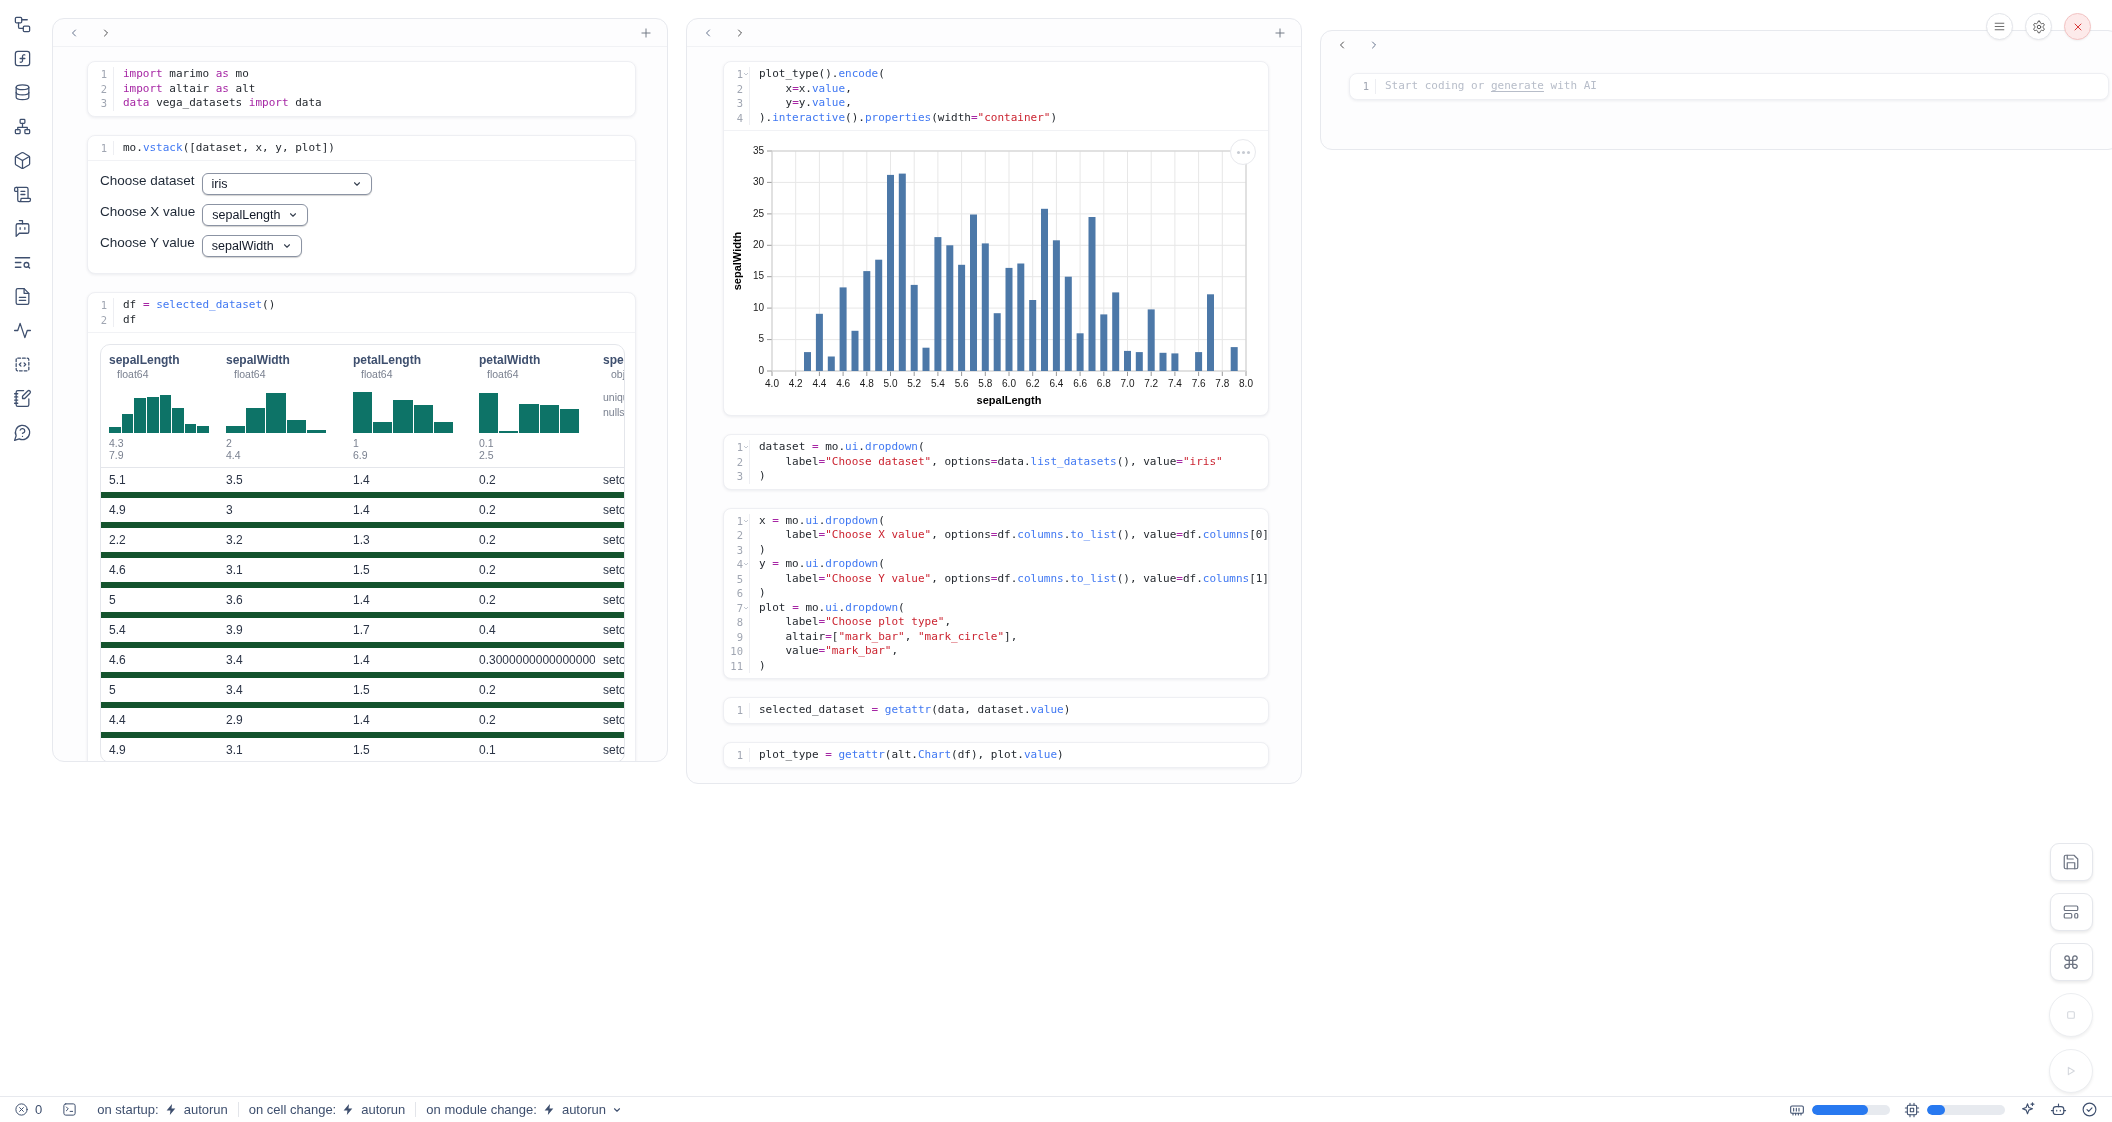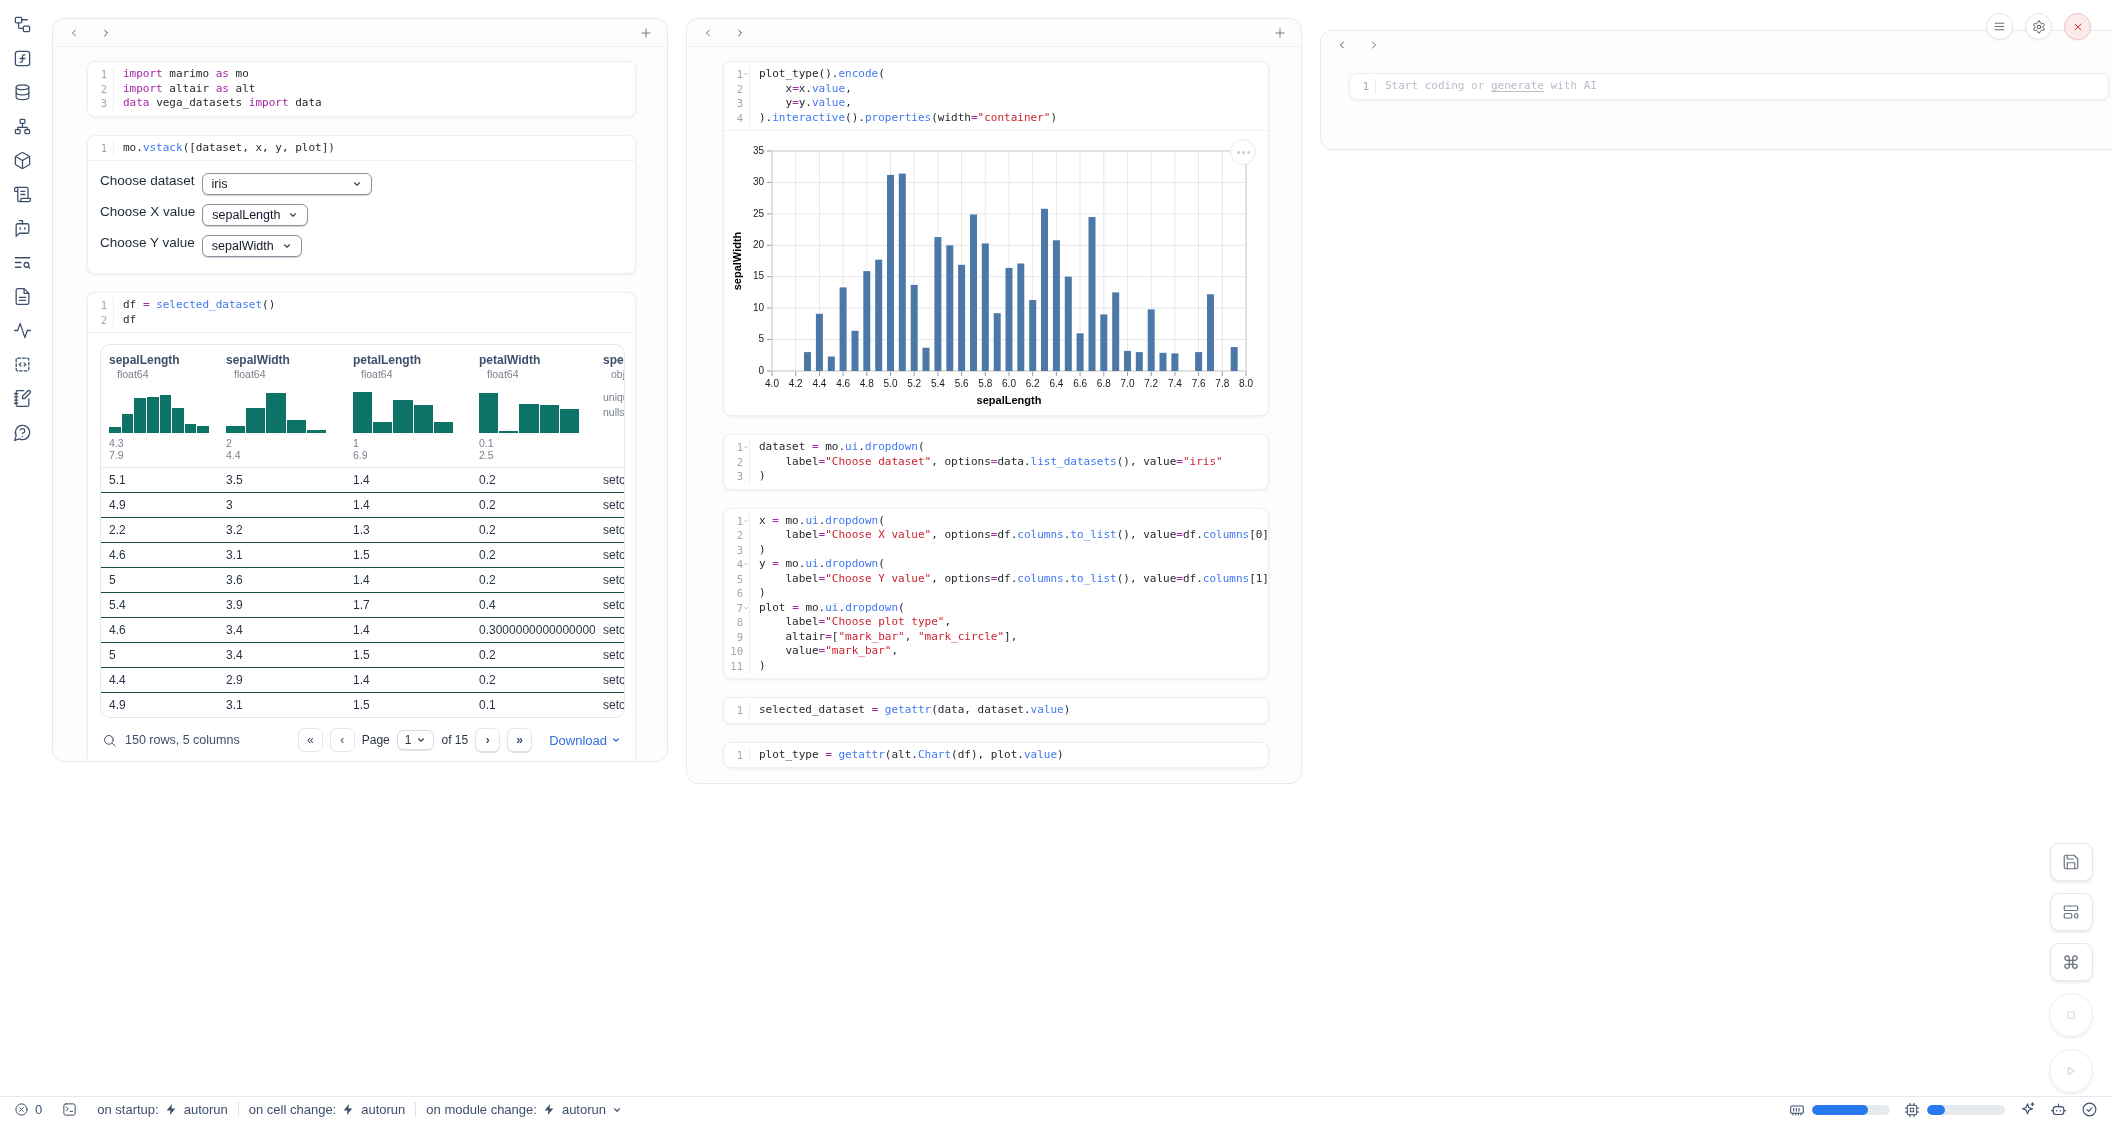--- a/index.html
+++ b/index.html
@@ -51,21 +51,21 @@
   .tbl-wrap { padding:11px 12px 8px 12px; }
   .tbl-box { border:1px solid #e4e6eb; border-radius:10px; overflow:hidden; width:525px; }
   .t-head { display:grid; grid-template-columns:117px 127px 126px 124px 90px; border-bottom:1px solid #e4e6eb; }
   .t-col { padding:8px 6px 6px 8px; overflow:hidden; }
   .t-name { font-size:12px; font-weight:bold; color:#3e4f6e; white-space:nowrap; }
   .t-dtype { font-size:10.5px; color:#7a8190; margin-top:1px; white-space:nowrap;margin-left:8px; }
   .hist { display:flex; align-items:flex-end; gap:1px; height:44px; width:100px; margin-top:9px; }
   .hist > div { flex:1; background:#0d7367; }
   .t-range { display:flex; justify-content:space-between; width:104px; font-size:10.5px; color:#7a8190; margin-top:4px;flex-direction:column; }
   .t-meta { font-size:10.5px; color:#7a8190; margin-top:10px; line-height:15px; white-space:nowrap; }
-  .t-row { display:grid; grid-template-columns:117px 127px 126px 124px 90px; border-bottom:1px solid #14532d;
+  .t-row { display:grid; grid-template-columns:117px 127px 126px 124px 90px; border-bottom:6px solid #14532d;
     font-size:12px; color:#2b3446; }
   .t-row:last-child { border-bottom:none; }
   .t-row > div { padding:5px 4px 5px 8px; line-height:14px; white-space:nowrap; overflow:hidden; }
   .t-foot { display:flex; align-items:center; padding:10px 2px 4px 2px; }
   .t-sum { font-size:12.5px; color:#3e4f6e; margin-left:8px; }
   .pgn { margin-left:auto; display:flex; align-items:center; gap:7px; }
   .pg-btn { width:25px; height:24px; border:1px solid #e3e5ea; border-radius:7px; background:#fff; display:flex;
     align-items:center; justify-content:center; font-size:12px; color:#3e4f6e; cursor:pointer; }
   .pg-btn.raised { box-shadow:0 1px 1px rgba(0,0,0,.14); font-weight:bold; }
   .pg-lab { font-size:12px; color:#2b3446; }

